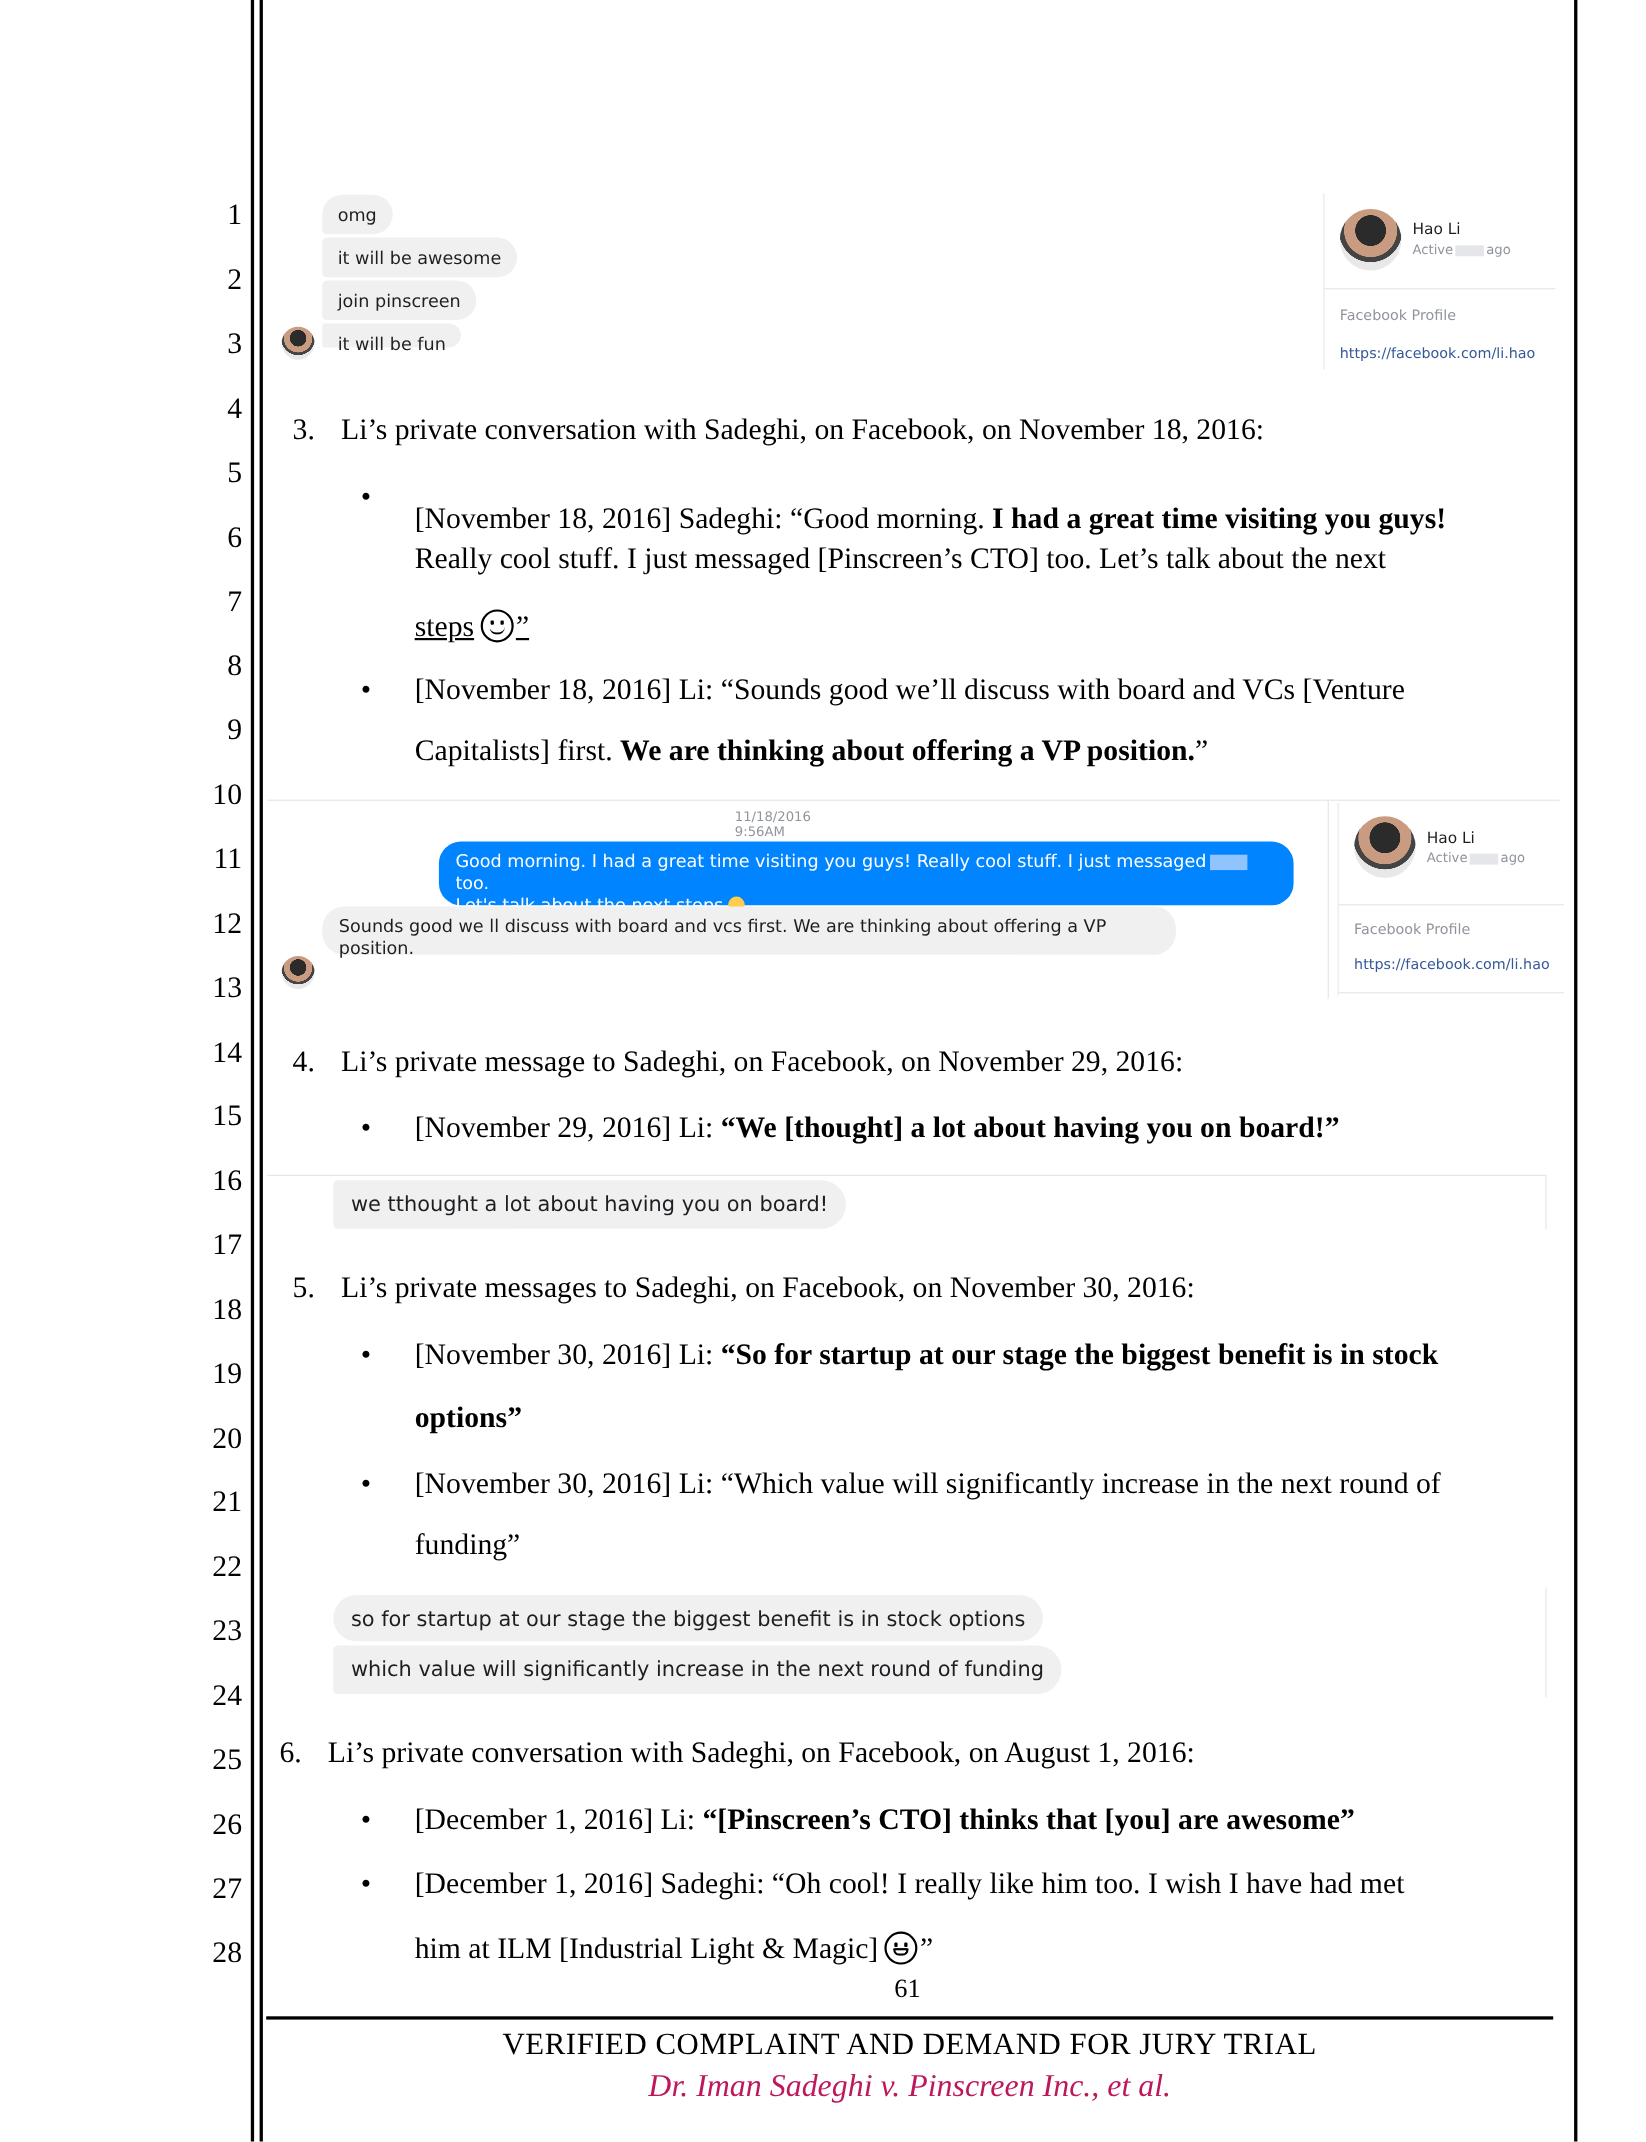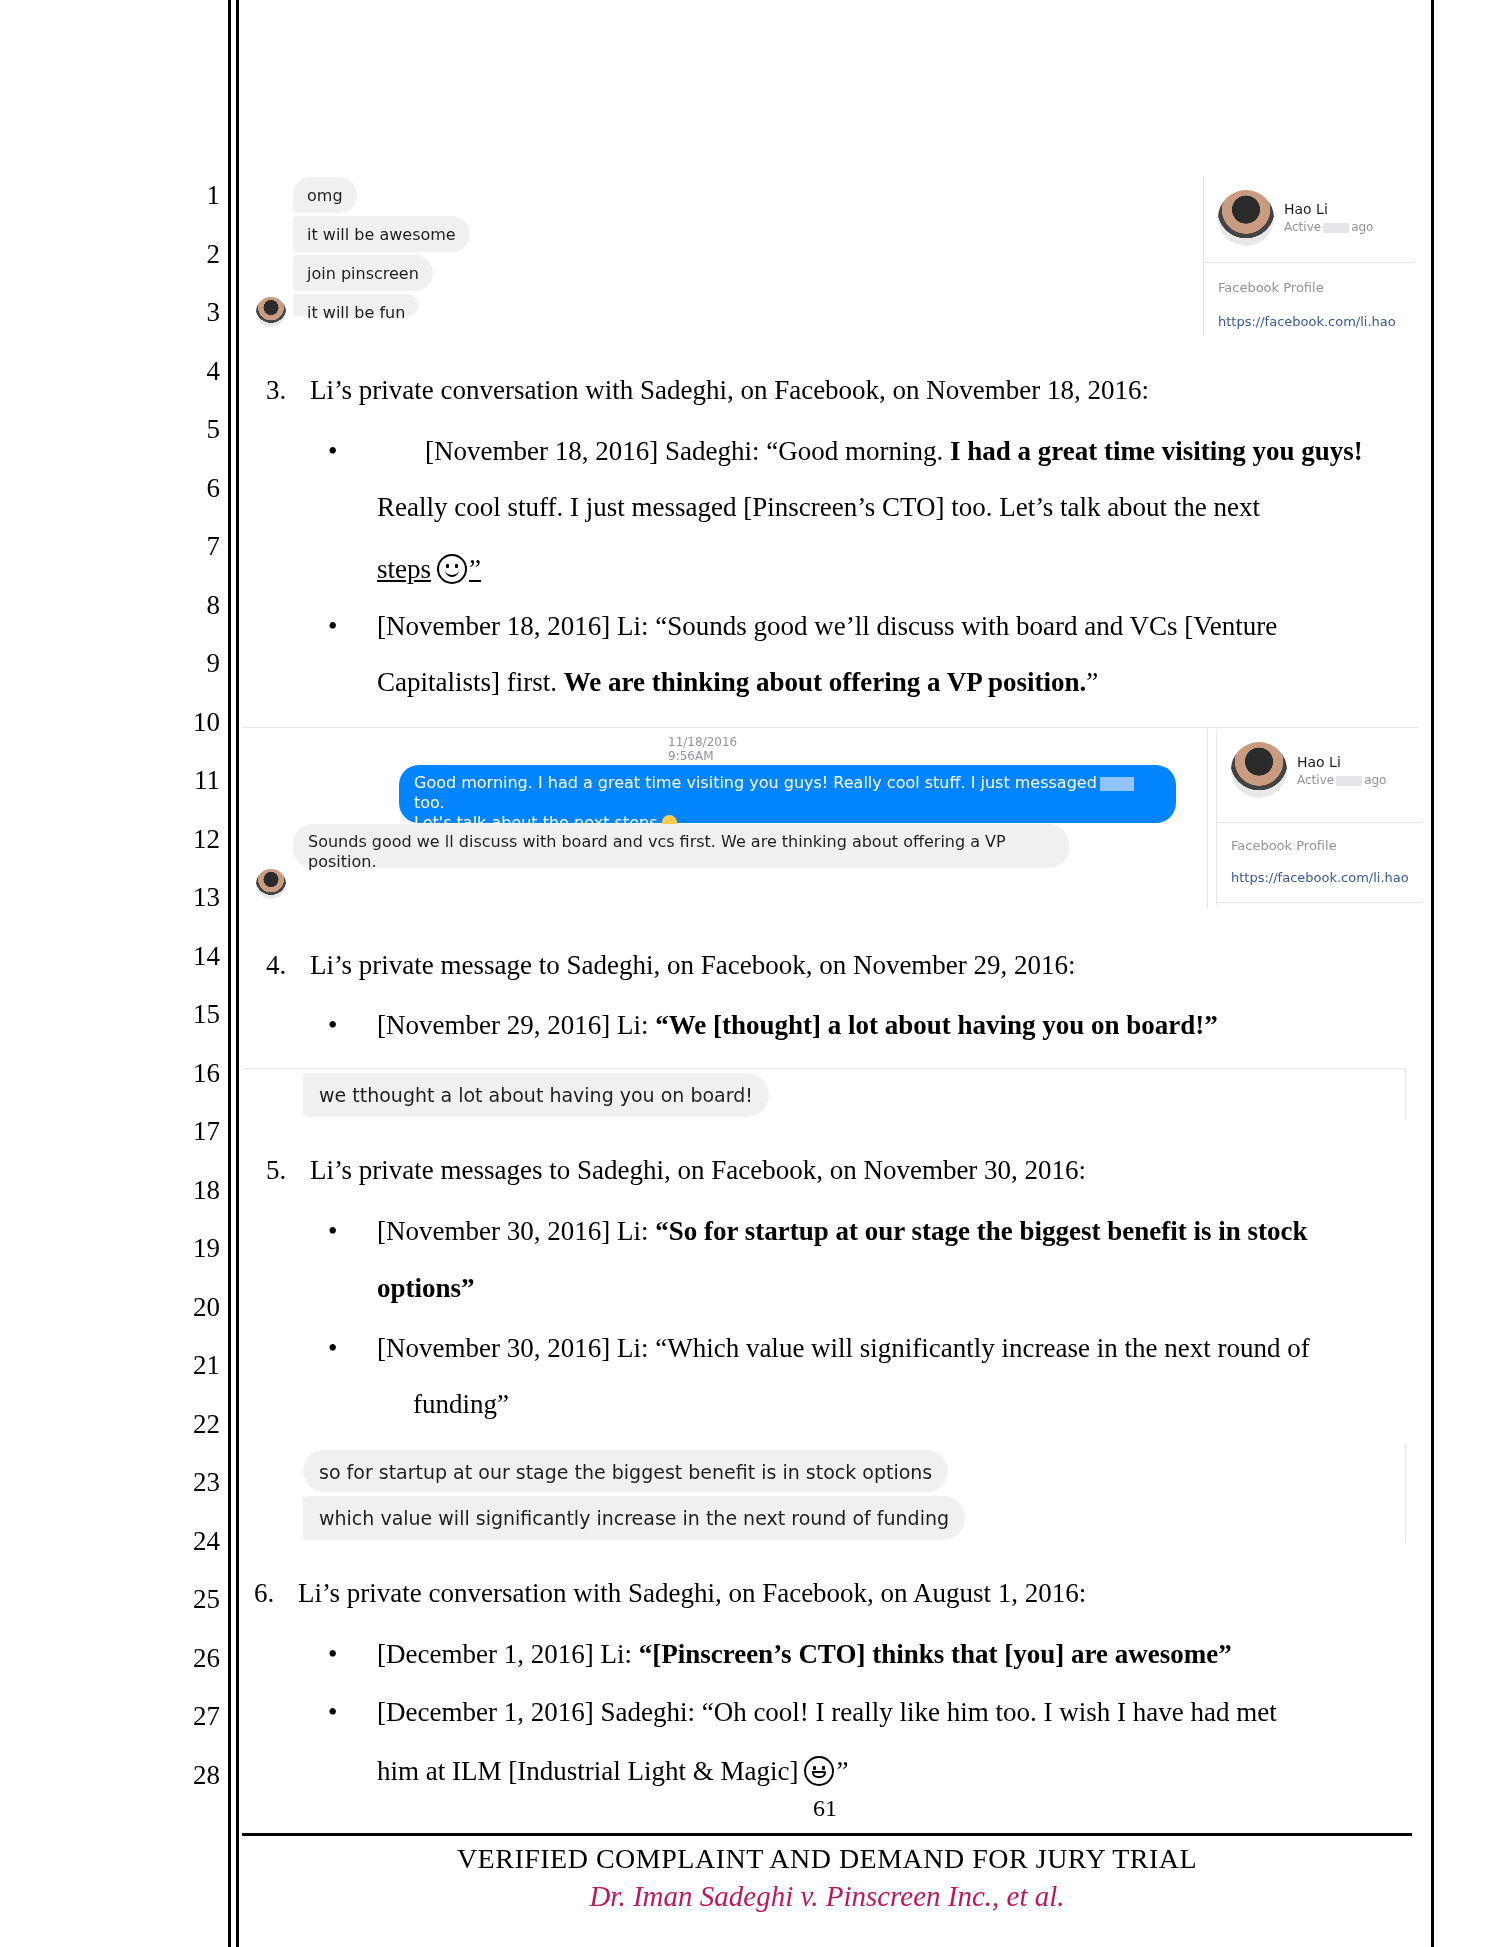--- a/index.html
+++ b/index.html
@@ -114,21 +114,21 @@
     <div class="pactive" style="left:80px;top:44px;"><span>Active</span><span class="blur"></span><span>ago</span></div>
     <div class="hr" style="top:86px;"></div>
     <div class="plabel" style="left:14px;top:104px;">Facebook Profile</div>
     <div class="plink" style="left:14px;top:138px;">https://facebook.com/li.hao</div>
   </div>
 </div>
 
 <div class="para" style="left:266px;top:373px;"><span class="num">3.</span><span>Li’s private conversation with Sadeghi, on Facebook, on November 18, 2016:</span></div>
 
 <div class="bul" style="top:434px;">•</div>
-<div class="bul-text" style="top:434px;margin-left:48px;"><span>[November 18, 2016] Sadeghi: “Good morning. </span><b>I had a great time visiting you guys!</b></div>
+<div class="bul-text" style="top:454px;"><span>[November 18, 2016] Sadeghi: “Good morning. </span><b>I had a great time visiting you guys!</b></div>
 <div class="bul-text" style="top:490px;">Really cool stuff. I just messaged [Pinscreen’s CTO] too. Let’s talk about the next</div>
 <div class="bul-text" style="top:552px;text-decoration:underline;"><span>steps</span><span class="smiley"></span><span>”</span></div>
 
 <div class="bul" style="top:609px;">•</div>
 <div class="bul-text" style="top:609px;">[November 18, 2016] Li: “Sounds good we’ll discuss with board and VCs [Venture</div>
 <div class="bul-text" style="top:665px;"><span>Capitalists] first. </span><b>We are thinking about offering a VP position.</b><span>”</span></div>
 
 <div class="chat" style="left:0;top:0;">
   <div class="hsep" style="left:243px;top:727px;width:1175px;"></div>
   <div class="stamp" style="left:668px;top:735px;">11/18/2016 9:56AM</div>
@@ -160,21 +160,21 @@
   <div class="vsep" style="left:1405px;top:1068px;height:50px;"></div>
   <div class="bubble big sq" style="left:303px;top:1073px;height:44px;">we tthought a lot about having you on board!</div>
 </div>
 
 <div class="para" style="left:266px;top:1153px;"><span class="num">5.</span><span>Li’s private messages to Sadeghi, on Facebook, on November 30, 2016:</span></div>
 <div class="bul" style="top:1214px;">•</div>
 <div class="bul-text" style="top:1214px;"><span>[November 30, 2016] Li: </span><b>“So for startup at our stage the biggest benefit is in stock</b></div>
 <div class="bul-text" style="top:1271px;"><b>options”</b></div>
 <div class="bul" style="top:1331px;">•</div>
 <div class="bul-text" style="top:1331px;">[November 30, 2016] Li: “Which value will significantly increase in the next round of</div>
-<div class="bul-text" style="top:1387px;margin-left:36px;">funding”</div>
+<div class="bul-text" style="top:1387px;">funding”</div>
 
 <div class="chat" style="left:0;top:0;">
   <div class="vsep" style="left:1405px;top:1443px;height:100px;"></div>
   <div class="bubble big first" style="left:303px;top:1450px;height:42px;">so for startup at our stage the biggest benefit is in stock options</div>
   <div class="bubble big sq" style="left:303px;top:1496px;height:44px;">which value will significantly increase in the next round of funding</div>
 </div>
 
 <div class="para" style="left:254px;top:1576px;"><span class="num">6.</span><span>Li’s private conversation with Sadeghi, on Facebook, on August 1, 2016:</span></div>
 <div class="bul" style="top:1637px;">•</div>
 <div class="bul-text" style="top:1637px;"><span>[December 1, 2016] Li: </span><b>“[Pinscreen’s CTO] thinks that [you] are awesome”</b></div>

